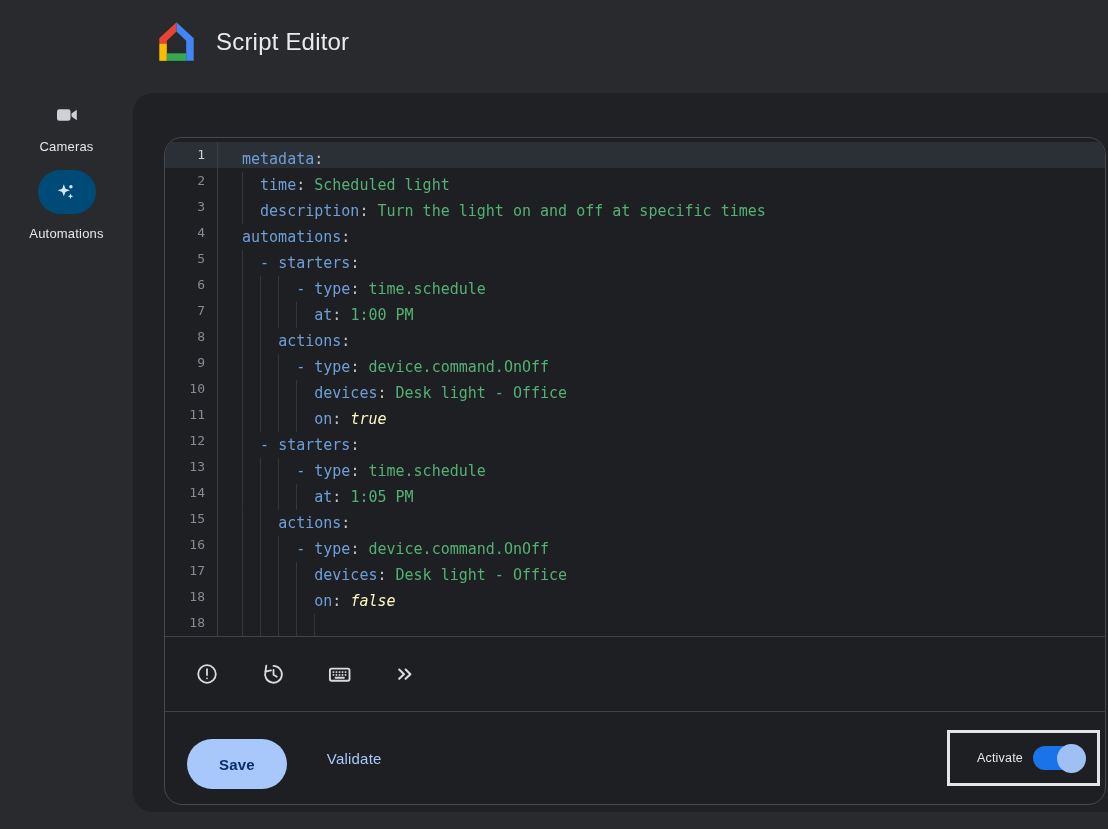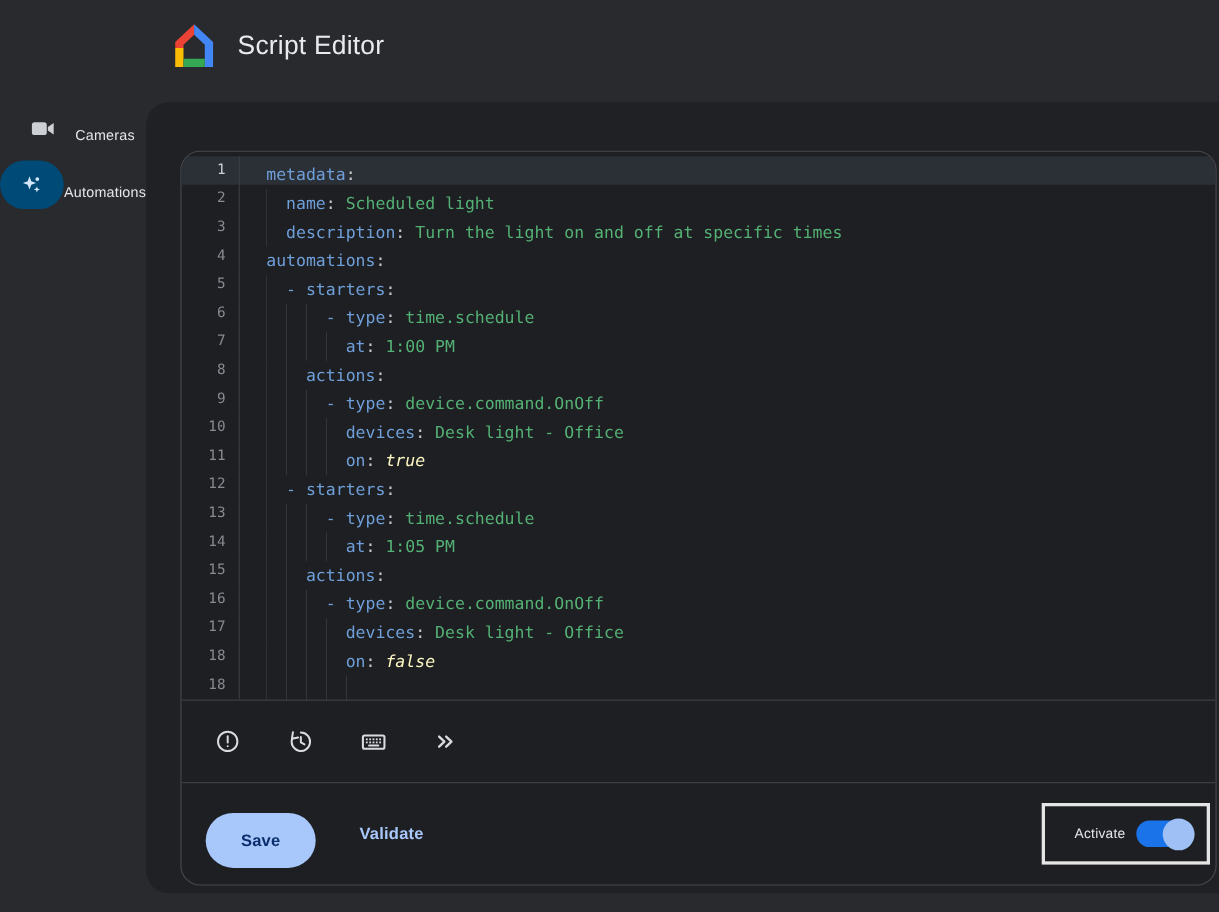--- a/index.html
+++ b/index.html
@@ -11,21 +11,21 @@
     position:relative;
   }
 
   
   .app-header { position:absolute; left:0; top:0; width:948px; height:93px; display:flex; align-items:center; }
   .logo { position:absolute; left:157px; top:20px; width:39px; height:43px; }
   .app-title { position:absolute; left:216px; top:28px; font-size:24px; font-weight:400; color:#e9eaee; letter-spacing:.2px; }
 
   
   .sidebar { position:absolute; left:0; top:93px; width:133px; bottom:0; display:flex; flex-direction:column; align-items:center; }
-  .side-item { display:flex; flex-direction:row; align-items:center; cursor:pointer; }
+  .side-item { display:flex; flex-direction:column; align-items:center; cursor:pointer; }
   .side-item.first { margin-top:10px; }
   .side-item.second { margin-top:16px; }
   .side-icon-slot { width:58px; height:24px; display:flex; align-items:center; justify-content:center; }
   .side-pill { width:58px; height:44px; border-radius:22px; background:#004a77; display:flex; align-items:center; justify-content:center; }
   .side-label { margin-top:12px; font-size:13px; font-weight:500; color:#e4e6ea; letter-spacing:.2px; }
 
   
   .card { position:absolute; left:133px; top:93px; width:999px; height:719px; background:#202124; border-radius:20px; }
 
   
@@ -64,21 +64,21 @@
 
   
   .actionbar { flex:1; display:flex; align-items:center; padding-left:22px; }
   .save-btn {
     height:50px; padding:0 32px; border:none; border-radius:25px;
     background:#a8c7fa; color:#0a2e6d; font-family:"Liberation Sans", sans-serif;
     font-size:15px; font-weight:700; letter-spacing:.2px; cursor:pointer;margin-top:12px;
   }
   .validate-btn {
     margin-left:40px; background:none; border:none; color:#a8c7fa;
-    font-family:"Liberation Sans", sans-serif; font-size:15px; font-weight:700; letter-spacing:.2px; cursor:pointer;
+    font-family:"Liberation Sans", sans-serif; font-size:15px; font-weight:400; letter-spacing:.2px; cursor:pointer;
   }
   .activate-box {
     margin-left:auto; margin-right:5px; height:56px; min-width:153px;
     border:3px solid #e5e5e5; display:flex; align-items:center; justify-content:flex-end;
     gap:10px; padding:0 13px 0 16px;
   }
   .activate-label { font-size:12.5px; color:#e3e6ea; letter-spacing:.2px; }
   .switch { position:relative; width:51px; height:24px; border-radius:13px; background:#1a73e8; cursor:pointer; flex:0 0 auto; }
   .switch .knob { position:absolute; right:-2px; top:-2.5px; width:29px; height:29px; border-radius:50%; background:#9fc0f5; }
 </style>
@@ -122,21 +122,21 @@
   <div class="panel">
 
     <div class="code-area">
       <div>
           <div class="code-row active">
             <div class="gutter">1</div>
             <pre class="code-text"><span class="tok-key">metadata</span><span class="tok-pu">:</span></pre>
           </div>
           <div class="code-row">
             <div class="gutter">2</div>
-            <pre class="code-text"><span class="tok-ws">  </span><span class="tok-key">name</span><span class="tok-pu">: </span><span class="tok-val">Scheduled light</span></pre>
+            <pre class="code-text"><span class="tok-ws">  </span><span class="tok-key">time</span><span class="tok-pu">: </span><span class="tok-val">Scheduled light</span></pre>
           </div>
           <div class="code-row">
             <div class="gutter">3</div>
             <pre class="code-text"><span class="tok-ws">  </span><span class="tok-key">description</span><span class="tok-pu">: </span><span class="tok-val">Turn the light on and off at specific times</span></pre>
           </div>
           <div class="code-row">
             <div class="gutter">4</div>
             <pre class="code-text"><span class="tok-key">automations</span><span class="tok-pu">:</span></pre>
           </div>
           <div class="code-row">

